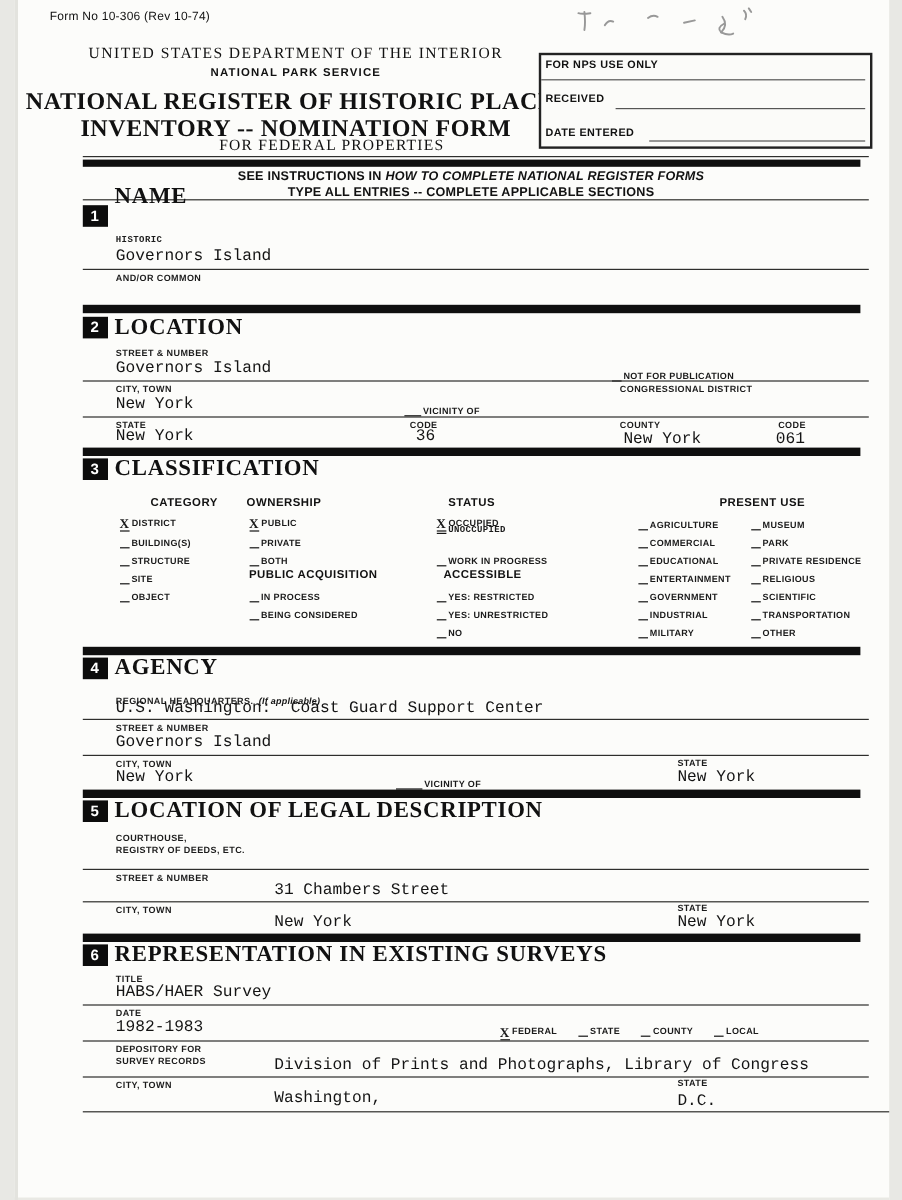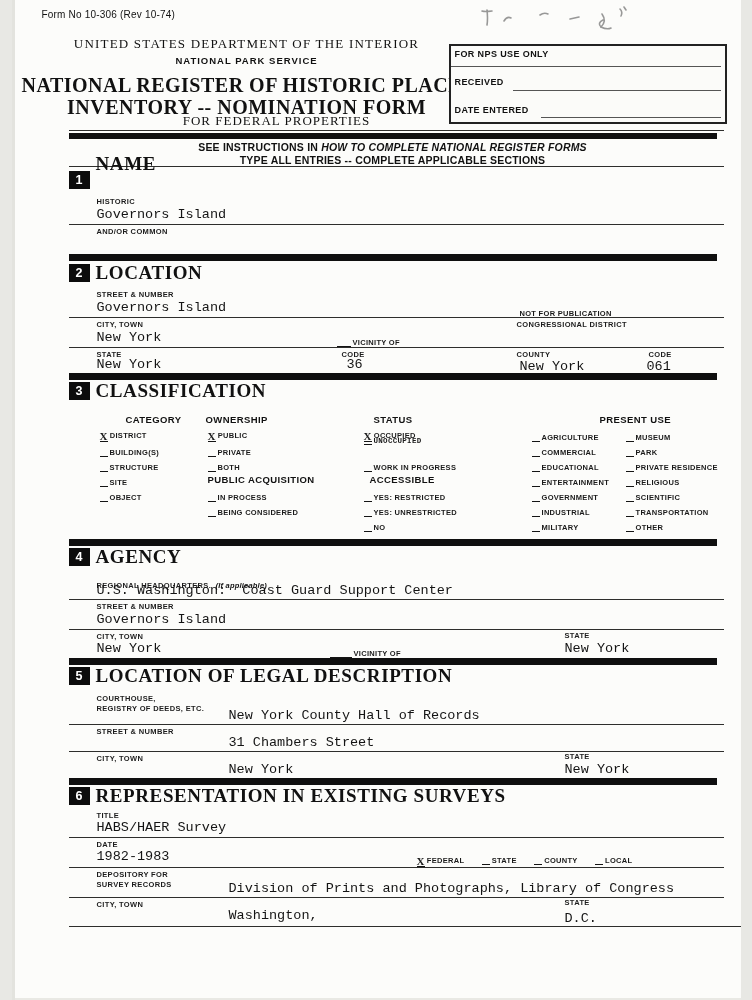--- a/index.html
+++ b/index.html
@@ -75,21 +75,21 @@
   </div>
 
   <div class="rule" style="top:130px;"></div>
   <div class="bar" style="top:133px;height:6px;"></div>
   <div class="instr" style="top:154px;">TYPE ALL ENTRIES -- COMPLETE APPLICABLE SECTIONS</div>
   <div class="instr" style="top:141px;"><span>SEE INSTRUCTIONS IN </span><span style="font-style:italic;">HOW TO COMPLETE NATIONAL REGISTER FORMS</span></div>
   <div class="rule" style="top:166px;"></div>
 
   <div class="sec-num" style="left:57px;top:171px;">1</div>
   <div class="sec-title" style="left:84px;top:153px;">NAME</div>
-  <div class="abs lbl" style="left:85px;top:197px;">HISTORIC</div>
+  <div class="abs lbl" style="left:85px;top:197px;font-family:Liberation Mono, monospace;">HISTORIC</div>
   <div class="abs typed" style="left:85px;top:208px;">Governors Island</div>
   <div class="rule" style="top:224px;"></div>
   <div class="abs lbl" style="left:85px;top:227px;">AND/OR COMMON</div>
   <div class="abs typed" style="left:85px;top:238px;"></div>
 
   <div class="bar" style="top:254px;"></div>
   <div class="sec-num" style="left:57px;top:264px;">2</div>
   <div class="sec-title" style="left:84px;top:262px;">LOCATION</div>
   <div class="abs lbl" style="left:85px;top:290px;">STREET &amp; NUMBER</div>
   <div class="abs typed" style="left:85px;top:301px;">Governors Island</div>
@@ -168,21 +168,20 @@
   <div class="abs lbl" style="left:553px;top:631px;">STATE</div>
   <div class="abs typed" style="left:85px;top:642px;">New York</div>
   <div class="abs ck" style="left:318px;top:647px;"><span class="mk w22"></span><span>VICINITY OF</span></div>
   <div class="abs typed" style="left:553px;top:642px;">New York</div>
 
   <div class="bar" style="top:658px;"></div>
   <div class="sec-num" style="left:57px;top:667px;">5</div>
   <div class="sec-title" style="left:84px;top:665px;">LOCATION OF LEGAL DESCRIPTION</div>
   <div class="abs lbl" style="left:85px;top:694px;">COURTHOUSE,</div>
   <div class="abs lbl" style="left:85px;top:704px;">REGISTRY OF DEEDS, ETC.</div>
-  <div class="abs typed" style="left:217px;top:709px;">New York County Hall of Records</div>
   <div class="rule" style="top:724px;"></div>
   <div class="abs lbl" style="left:85px;top:727px;">STREET &amp; NUMBER</div>
   <div class="abs typed" style="left:217px;top:736px;">31 Chambers Street</div>
   <div class="rule" style="top:751px;"></div>
   <div class="abs lbl" style="left:85px;top:754px;">CITY, TOWN</div>
   <div class="abs lbl" style="left:553px;top:752px;">STATE</div>
   <div class="abs typed" style="left:217px;top:763px;">New York</div>
   <div class="abs typed" style="left:553px;top:763px;">New York</div>
 
   <div class="bar" style="top:778px;"></div>

